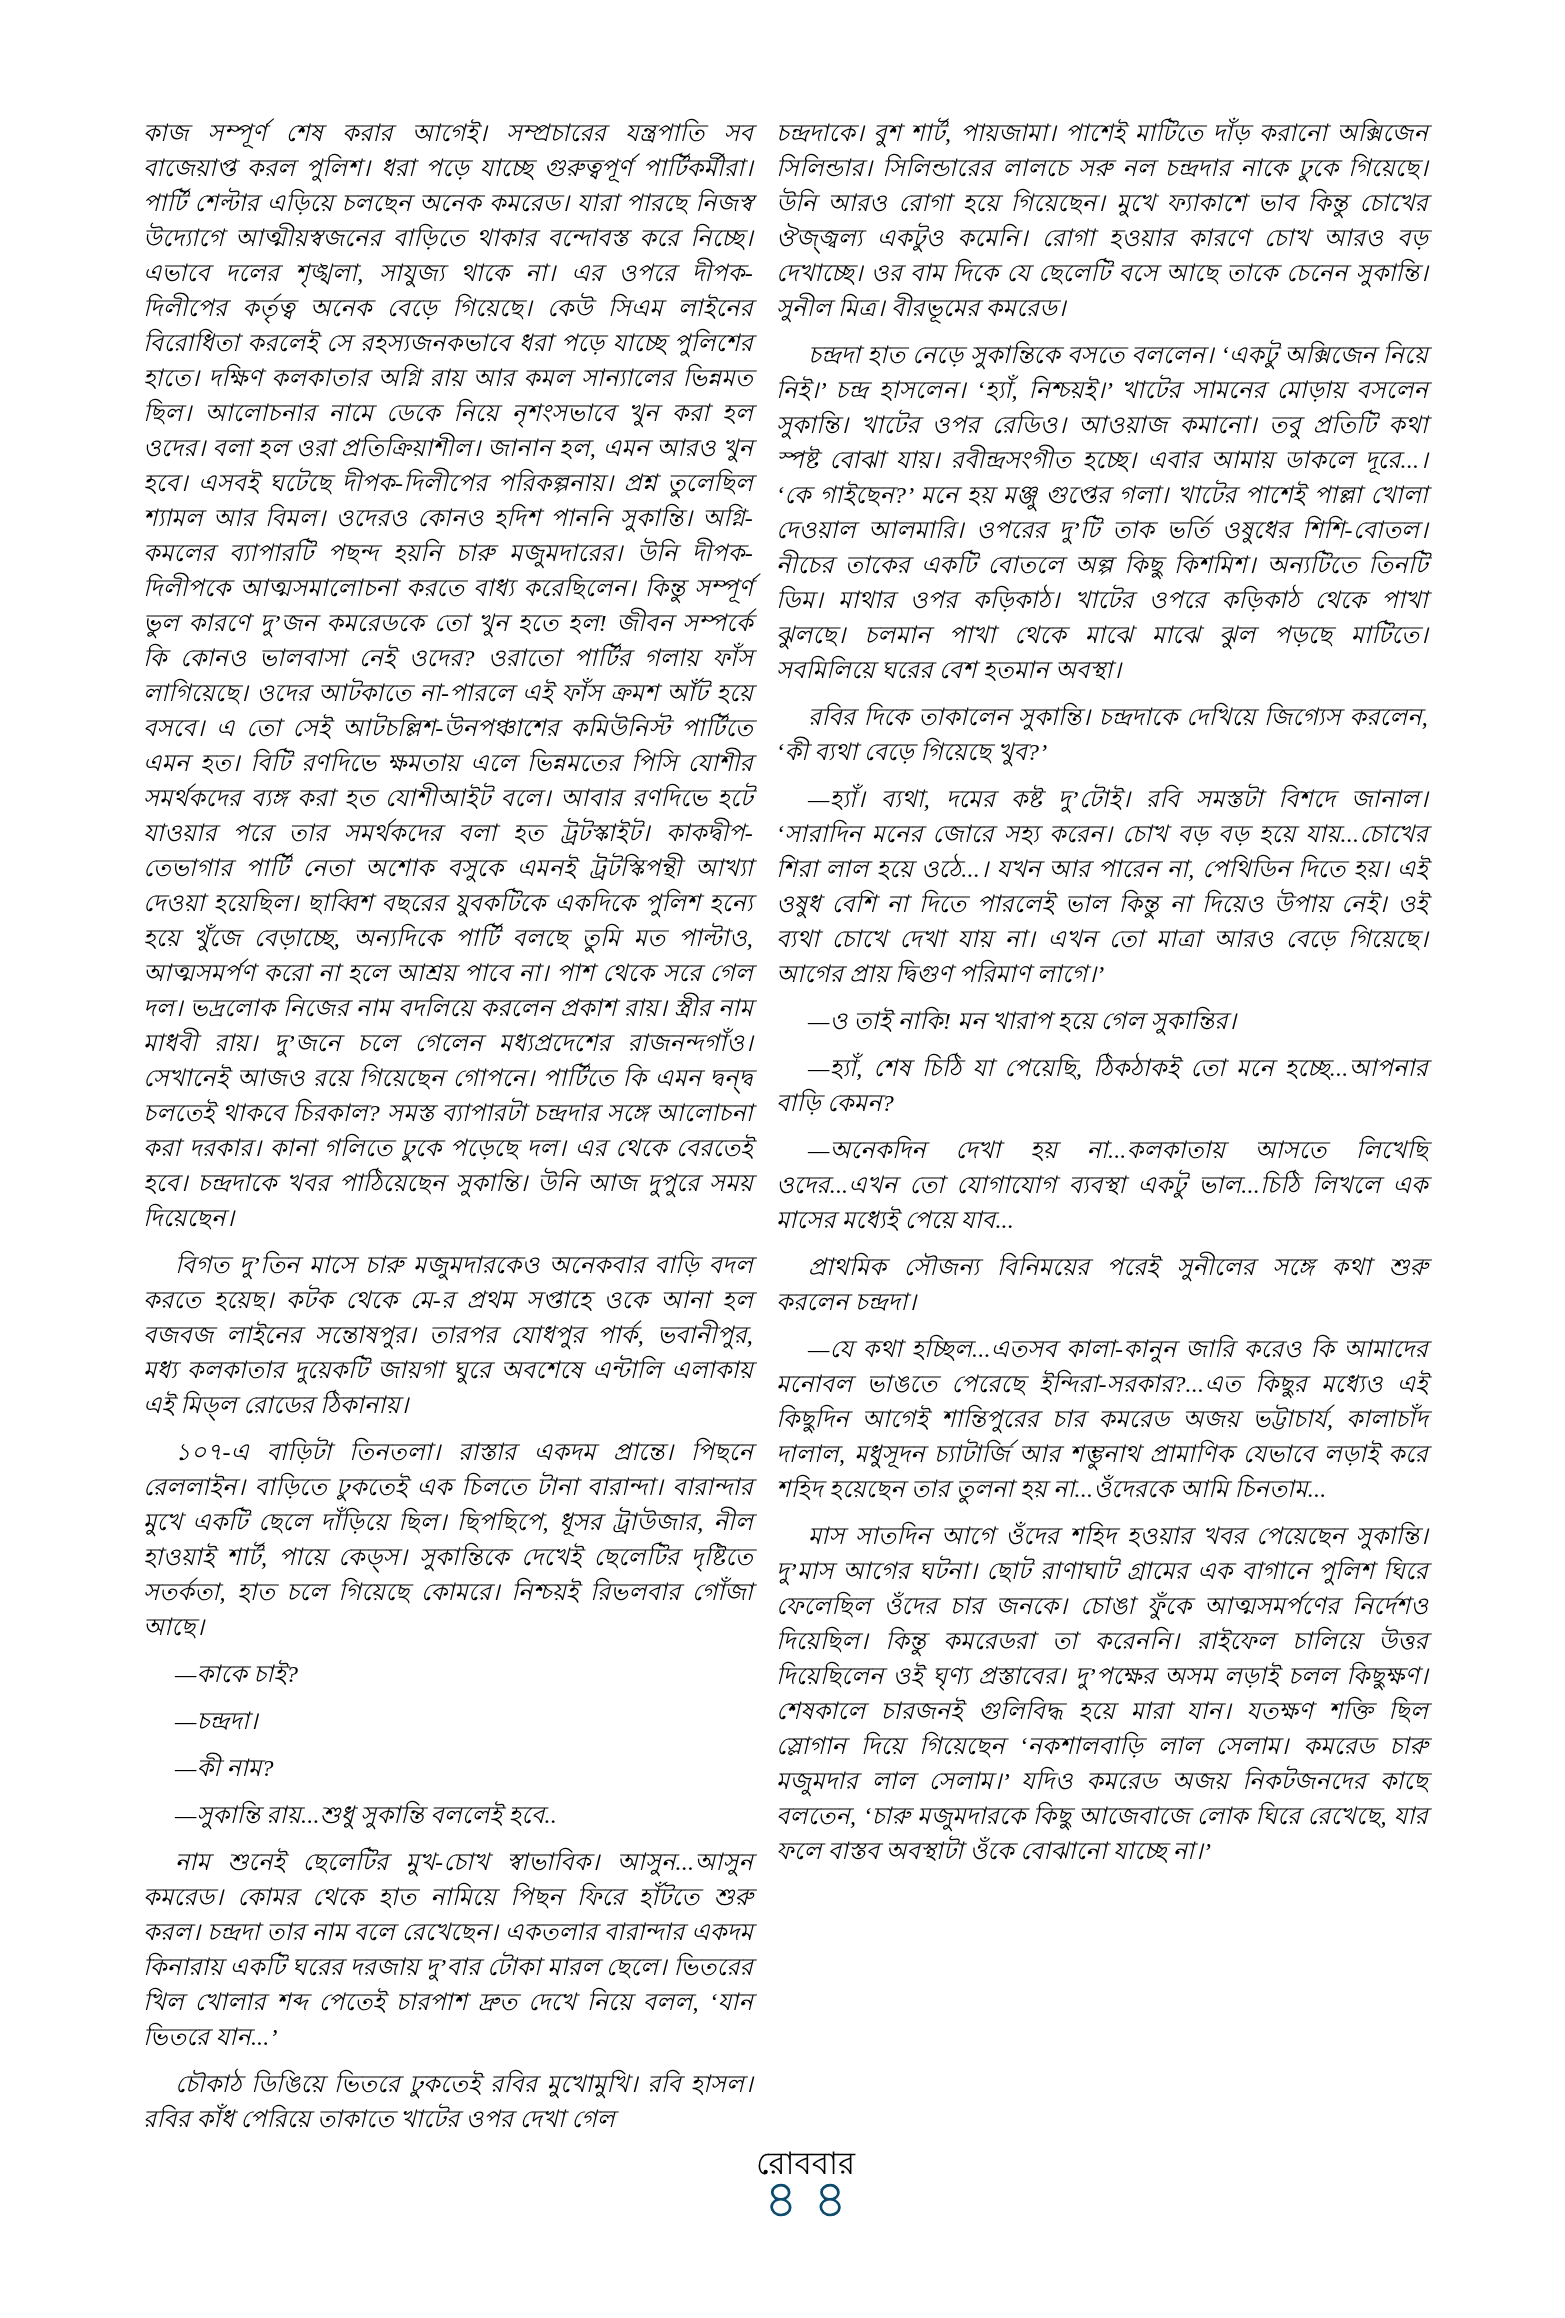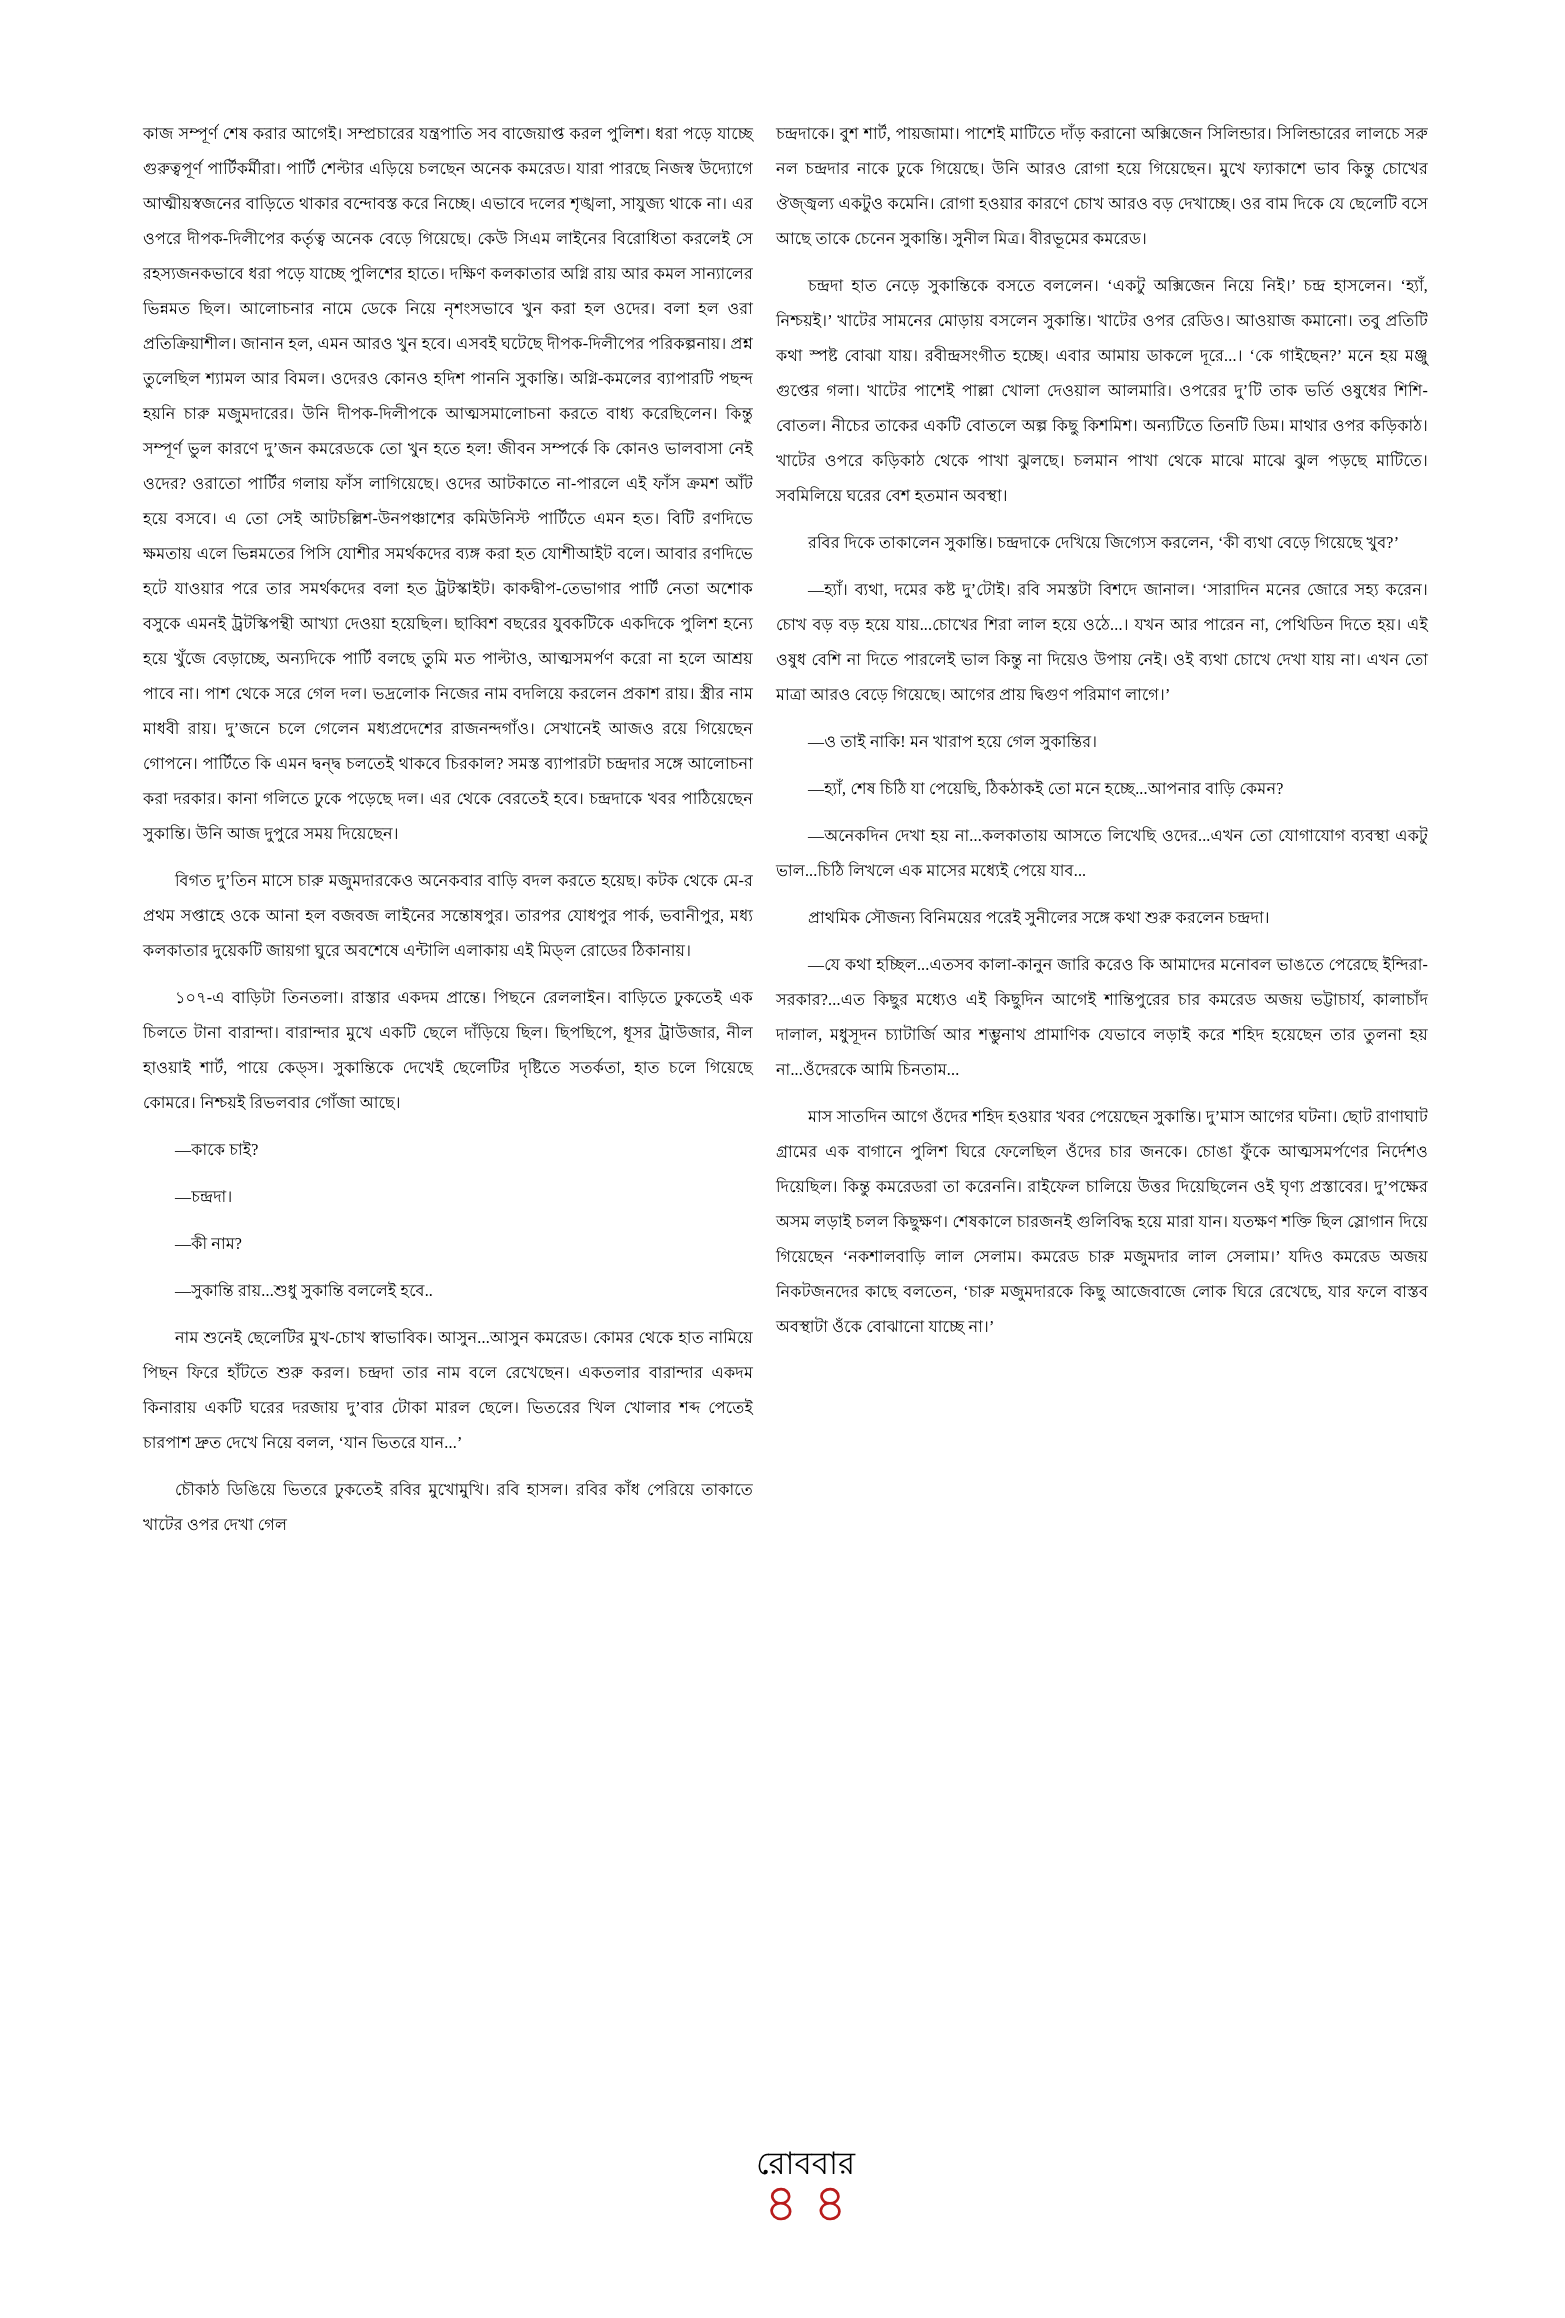--- a/index.html
+++ b/index.html
@@ -17,24 +17,25 @@
   }
   .page {
     position: absolute;
     inset: 0;
     background: #ffffff;
   }
   .column {
     position: absolute;
     top: 116px;
     text-align: justify;
-    font-size: 16px;
+    font-size: 24px;
     line-height: 35px;
     color: #000000;
     letter-spacing: 0.2px;
+    font-style: italic;
   }
   .column-left {
     left: 143px;
     width: 610px;
   }
   .column-right {
     left: 776px;
     width: 652px;
   }
   p.para {
@@ -92,17 +93,17 @@
       <p class="para indent">—ও তাই নাকি! মন খারাপ হয়ে গেল সুকান্তির।</p>
       <p class="para indent">—হ্যাঁ, শেষ চিঠি যা পেয়েছি, ঠিকঠাকই তো মনে হচ্ছে...আপনার বাড়ি কেমন?</p>
       <p class="para indent">—অনেকদিন দেখা হয় না...কলকাতায় আসতে লিখেছি ওদের...এখন তো যোগাযোগ ব্যবস্থা একটু ভাল...চিঠি লিখলে এক মাসের মধ্যেই পেয়ে যাব...</p>
       <p class="para indent">প্রাথমিক সৌজন্য বিনিময়ের পরেই সুনীলের সঙ্গে কথা শুরু করলেন চন্দ্রদা।</p>
       <p class="para indent">—যে কথা হচ্ছিল...এতসব কালা-কানুন জারি করেও কি আমাদের মনোবল ভাঙতে পেরেছে ইন্দিরা-সরকার?...এত কিছুর মধ্যেও এই কিছুদিন আগেই শান্তিপুরের চার কমরেড অজয় ভট্টাচার্য, কালাচাঁদ দালাল, মধুসূদন চ্যাটার্জি আর শম্ভুনাথ প্রামাণিক যেভাবে লড়াই করে শহিদ হয়েছেন তার তুলনা হয় না...ওঁদেরকে আমি চিনতাম...</p>
       <p class="para indent">মাস সাতদিন আগে ওঁদের শহিদ হওয়ার খবর পেয়েছেন সুকান্তি। দু’মাস আগের ঘটনা। ছোট রাণাঘাট গ্রামের এক বাগানে পুলিশ ঘিরে ফেলেছিল ওঁদের চার জনকে। চোঙা ফুঁকে আত্মসমর্পণের নির্দেশও দিয়েছিল। কিন্তু কমরেডরা তা করেননি। রাইফেল চালিয়ে উত্তর দিয়েছিলেন ওই ঘৃণ্য প্রস্তাবের। দু’পক্ষের অসম লড়াই চলল কিছুক্ষণ। শেষকালে চারজনই গুলিবিদ্ধ হয়ে মারা যান। যতক্ষণ শক্তি ছিল স্লোগান দিয়ে গিয়েছেন ‘নকশালবাড়ি লাল সেলাম। কমরেড চারু মজুমদার লাল সেলাম।’ যদিও কমরেড অজয় নিকটজনদের কাছে বলতেন, ‘চারু মজুমদারকে কিছু আজেবাজে লোক ঘিরে রেখেছে, যার ফলে বাস্তব অবস্থাটা ওঁকে বোঝানো যাচ্ছে না।’</p>
     </div>
 
   <div class="footer">
     <div class="footer-name">রোববার</div>
-    <div class="footer-number" style="color: #b91c1c;">৪৪</div>
+    <div class="footer-number" style="color: #0c4a6e; font-family: Liberation Mono, monospace;">৪৪</div>
   </div>
 
 </div>
 
 
 </body></html>

